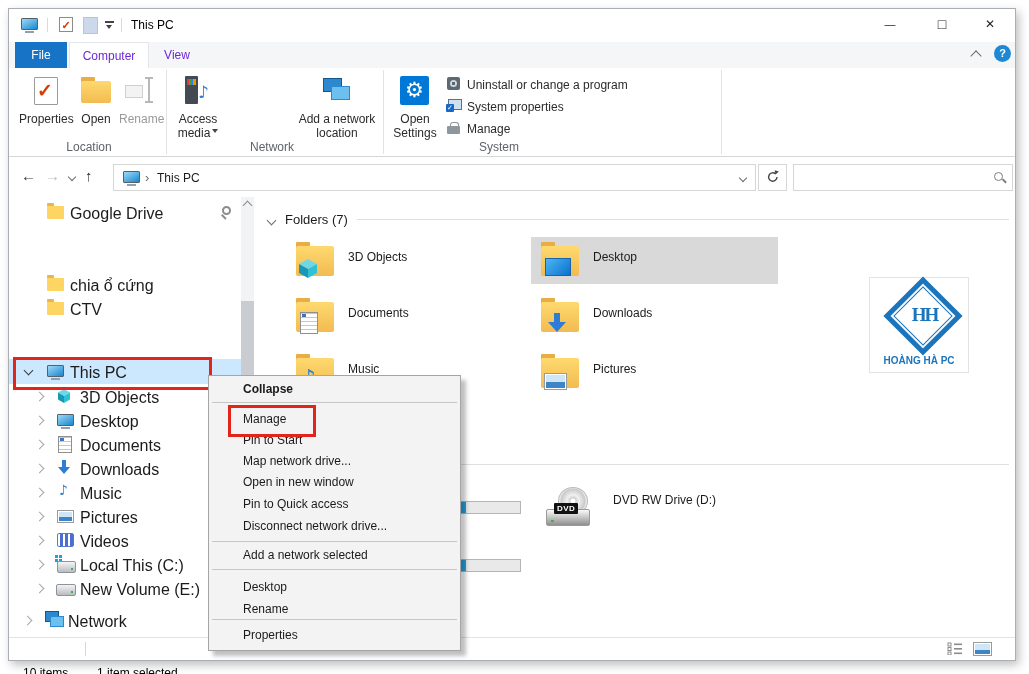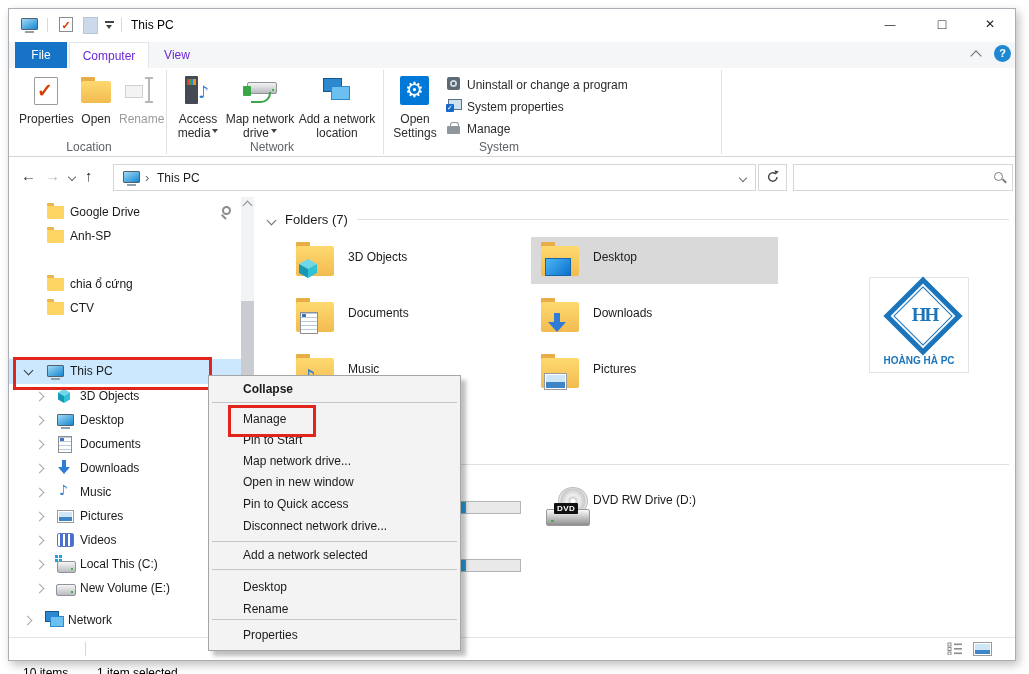--- a/index.html
+++ b/index.html
@@ -85,21 +85,21 @@
   .addr-text{position:absolute;top:6px;color:#1b1b1b;}
   .mag{position:absolute;width:12px;height:12px;}
   .mag::before{content:"";position:absolute;left:0;top:0;width:7px;height:7px;border:1.5px solid #7c7c7c;border-radius:50%;}
   .mag::after{content:"";position:absolute;left:8px;top:8px;width:5px;height:1.5px;background:#7c7c7c;transform:rotate(45deg);}
   input.searchfield{position:absolute;left:4px;top:2px;width:180px;height:19px;border:none;outline:none;font-size:12px;}
   
   .main{position:absolute;left:0;top:188px;width:100%;height:440px;background:#fff;}
   
   .srow{position:absolute;left:0;width:232px;height:24px;}
   .srow.sel{background:#cce8ff;}
-  .slabel{position:absolute;top:5px;font-size:12px;white-space:nowrap;}
+  .slabel{position:absolute;top:5px;font-size:16px;white-space:nowrap;}
   .tw{position:absolute;width:6px;height:6px;border-right:1px solid #a6a6a6;border-bottom:1px solid #a6a6a6;transform:rotate(-45deg);}
   .tw.open{border-color:#3c3c3c;transform:rotate(45deg);}
   .ic-folder{position:absolute;width:17px;height:13px;background:#fed463;border-radius:1px;}
   .ic-folder::before{content:"";position:absolute;top:-3px;left:0;width:7px;height:3px;background:#e9b64e;border-radius:1px 1px 0 0;}
   .ccf-ring{position:absolute;width:7px;height:7px;border:2px solid #e0281e;border-radius:50%;background:#fff;}
   .ic-page{position:absolute;width:12px;height:15px;background:#fff;border:1px solid #8f8f8f;
      background-image:linear-gradient(#b9cbe0 1px,transparent 1px);background-size:100% 4px;background-position:0 4px;}
   .ic-page::before{content:"";position:absolute;left:1px;top:1px;width:4px;height:3px;background:#3f74b8;}
   .ic-pic{position:absolute;border:1px solid #9a9a9a;background:linear-gradient(#cfe6f7 55%,#3d85c6 55%);box-shadow:inset 0 0 0 1px #fff;}
   .ic-film{position:absolute;width:15px;height:12px;border:1px solid #5578c8;border-radius:2px;
@@ -209,31 +209,20 @@
     <span class="rsep" style="left:157px"></span>
 
     <div class="ab" style="left:163px;top:6px;width:52px;height:62px">
       <span class="ic-tower" style="left:13px;top:2px"></span>
       <span class="note ab" style="left:26px;top:8px;font-size:17px">♪</span>
       <span class="rbtn-label" style="left:0;top:38px;width:52px">
         <span>Access</span><br>
         <span>media</span><span class="dd"></span>
       </span>
     </div>
-    <div class="ab" style="left:216px;top:6px;width:70px;height:62px">
-      <span class="ab" style="left:18px;top:4px;width:34px;height:30px">
-        <span class="ic-drive" style="left:4px;top:4px;width:28px"></span>
-        <span class="ab" style="left:0;top:8px;width:8px;height:10px;background:#3aa648;border-radius:1px"></span>
-        <span class="cable" style="left:8px;top:14px;width:18px;height:9px"></span>
-      </span>
-      <span class="rbtn-label" style="left:0;top:38px;width:70px">
-        <span>Map network</span><br>
-        <span>drive</span><span class="dd"></span>
-      </span>
-    </div>
     <div class="ab" style="left:286px;top:6px;width:84px;height:62px">
       <span class="ic-2mon ab" style="left:28px;top:4px;width:30px;height:28px">
         <span class="m1" style="left:0;top:0"></span>
           <span class="m2" style="left:8px;top:8px"></span>
       </span>
       <span class="rbtn-label" style="left:0;top:38px;width:84px">
         <span>Add a network</span><br>
         <span>location</span>
       </span>
     </div>
@@ -289,24 +278,20 @@
     </div>
   </div>
 
   <div class="main">
 
     <div class="srow" style="top:3px">
       <span class="ic-folder" style="left:38px;top:6px"></span>
       <span class="slabel" style="left:61px">Google Drive</span>
       <span class="pin" style="left:212px;top:6px"></span>
     </div>
-    <div class="srow" style="top:27px">
-      <span class="ic-folder" style="left:38px;top:6px"></span>
-      <span class="slabel" style="left:61px">Anh-SP</span>
-    </div>
     <div class="srow" style="top:75px">
       <span class="ic-folder" style="left:38px;top:6px"></span>
       <span class="slabel" style="left:61px">chia ổ cứng</span>
     </div>
     <div class="srow" style="top:99px">
       <span class="ic-folder" style="left:38px;top:6px"></span>
       <span class="slabel" style="left:61px">CTV</span>
     </div>
     <div class="srow sel" style="top:162px;height:25px">
       <span class="tw open" style="left:16px;top:8px"></span>
@@ -442,21 +427,21 @@
 
     <span class="hline" style="left:262px;top:267px;width:738px"></span>
     <span class="capbar" style="left:390px;top:304px"></span>
     <span class="capbar" style="left:390px;top:362px"></span>
     <div class="ab" style="left:530px;top:288px;width:260px;height:47px">
       <span class="dvd" style="left:7px;top:2px">
         <span class="disc"></span>
           <span class="tray"></span>
         <span class="badge">DVD</span>
       </span>
-      <span class="dlabel" style="left:54px;top:8px">DVD RW Drive (D:)</span>
+      <span class="dlabel" style="left:74px;top:8px">DVD RW Drive (D:)</span>
     </div>
 
     <div class="logo-box" style="left:860px;top:80px">
       <div class="logo-diamond">
         <span class="logo-mono">HH</span>
       </div>
       <div class="logo-caption">HOÀNG HÀ PC</div>
     </div>
   </div>
 

